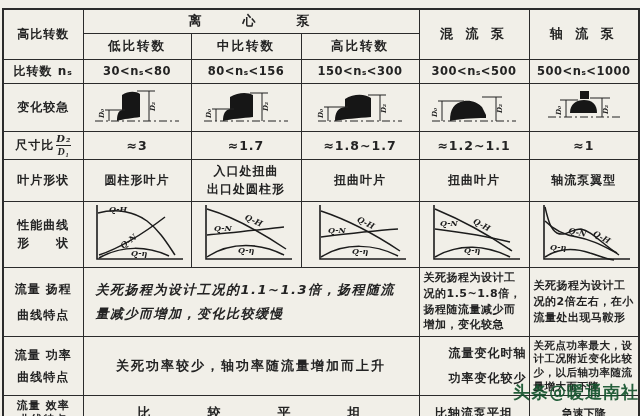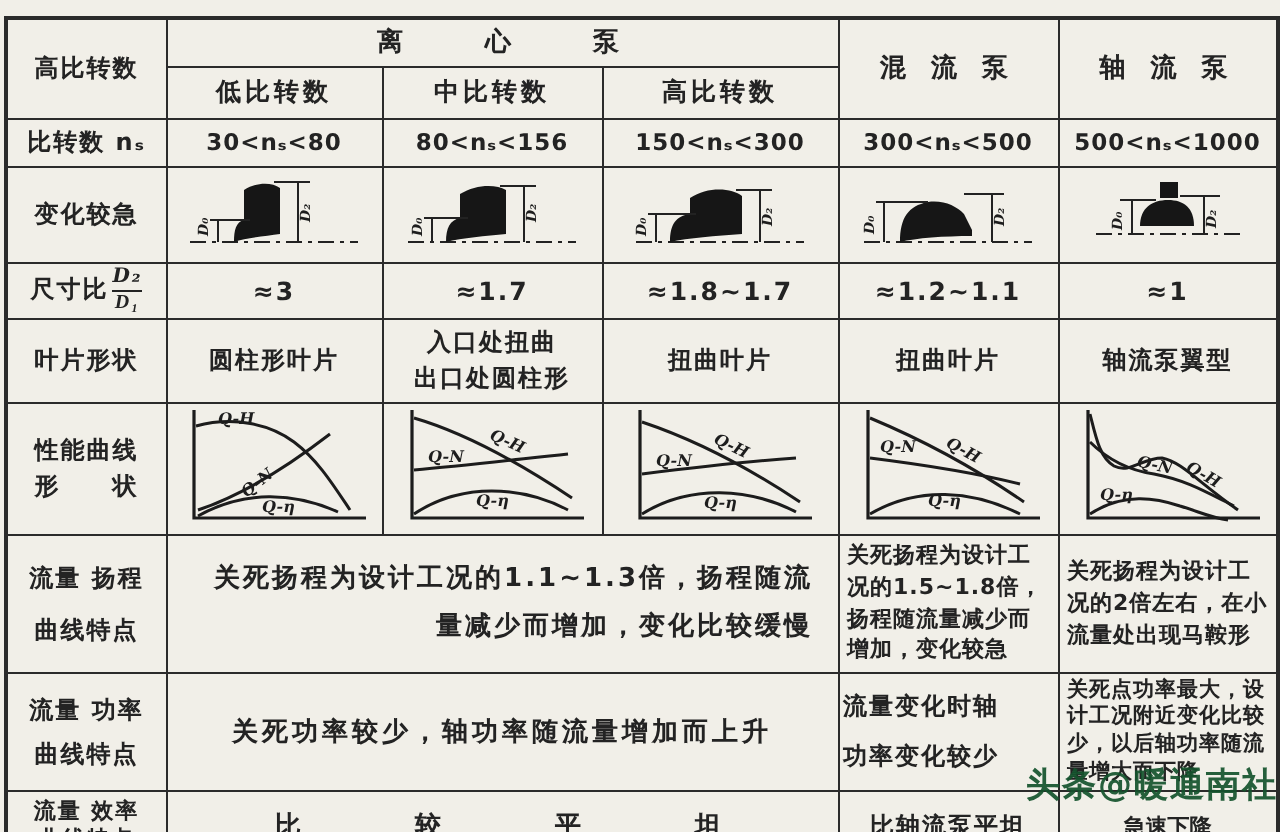--- a/index.html
+++ b/index.html
@@ -22,28 +22,28 @@
   }
   .lab{font-size:12px;letter-spacing:1px;line-height:1.5;}
   .hdr{font-size:13px;}
   .spreadw{letter-spacing:14px;text-indent:10px;}
   .spreadm{letter-spacing:4px;}
   .sub{letter-spacing:2px;font-size:12.5px;}
   .ns{font-size:11.5px;letter-spacing:0.5px;font-weight:bold;}
   .ratio{font-size:12.5px;letter-spacing:1px;}
   .blade{font-size:12px;letter-spacing:1px;line-height:1.5;}
   .para{
-    text-align:right;font-size:13px;letter-spacing:1.5px;
-    line-height:1.85;padding:10px 12px;
+    text-align:left;font-size:13px;letter-spacing:1.5px;
+    line-height:1.85;padding:10px 12px;font-style:italic;
   }
   .narrow{
     text-align:left;font-size:11px;letter-spacing:0.5px;
     line-height:1.45;padding:2px 4px;
   }
-  .center2{text-align:left;font-size:12px;line-height:2.1;letter-spacing:1px;}
+  .center2{text-align:right;font-size:12px;line-height:2.1;letter-spacing:1px;}
   .flat{letter-spacing:22px;text-indent:18px;font-size:13px;}
   .eff4{font-size:12px;letter-spacing:1px;}
   .eff5{font-size:11px;letter-spacing:0;}
   .frac{
     display:inline-flex;flex-direction:column;vertical-align:middle;
     font-size:10px;font-style:italic;line-height:1.15;margin-left:2px;
     font-family:"DejaVu Serif", serif;
   }
   .frac .den{border-top:1px solid #232323;font-family:Liberation Serif, serif;}
   svg text{

